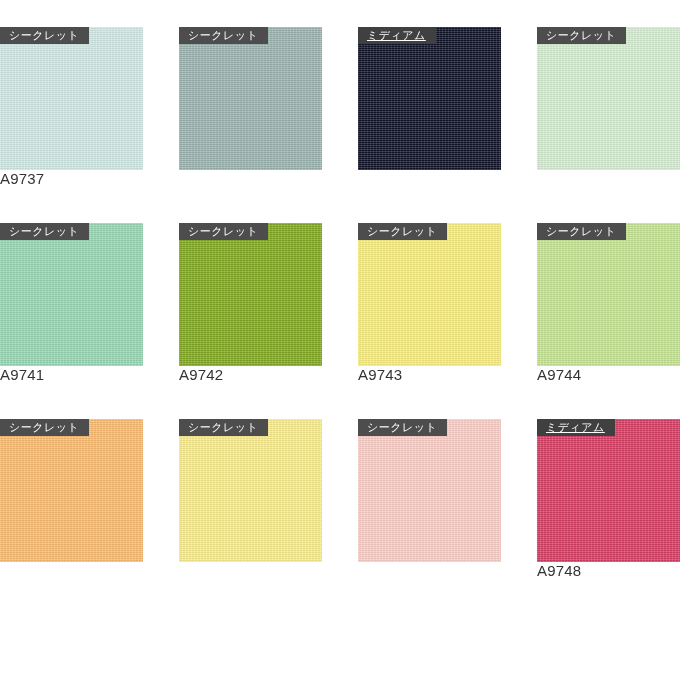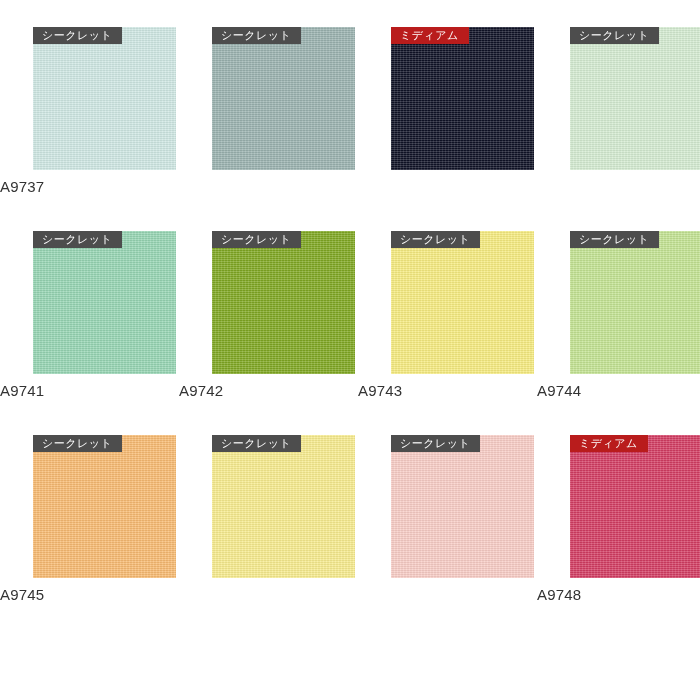--- a/index.html
+++ b/index.html
@@ -27,21 +27,20 @@
   .swatch-cell {
     width: 163px;
   }
 
   .swatch-image {
     position: relative;
     width: 143px;
     height: 143px;
     overflow: hidden;
     background-repeat: repeat;
-    margin-left: 33px;
   }
 
   
   .swatch-image::after {
     content: "";
     position: absolute;
     inset: 0;
     pointer-events: none;
     background-image:
       repeating-linear-gradient(
@@ -69,24 +68,23 @@
     line-height: 17px;
     padding: 0 10px 0 9px;
     font-size: 11px;
     letter-spacing: 0.5px;
     color: #ffffff;
     white-space: nowrap;
     z-index: 2;
     font-family: "DejaVu Sans", "Liberation Sans", sans-serif;
   }
   .badge-secret  { background: #4d4d4d; }
-  .badge-medium  { background: #b91c1c; }
+  .badge-medium  { background: #404040; text-decoration: underline; }
 
   .swatch-code {
-    margin-top: 8px;
     font-size: 15px;
     color: #333333;
     letter-spacing: 0.2px;
     font-family: "Liberation Sans", "DejaVu Sans", sans-serif;
   }
 </style>
 </head>
 <body>
 
 <div id="swatch-grid">
@@ -132,21 +130,20 @@
     <div class="swatch-cell">
       <div class="swatch-image" style="background-color: rgb(196, 228, 147);">
         <span class="swatch-badge badge-secret">シークレット</span>
       </div>
       <div class="swatch-code">A9744</div>
     </div>
     <div class="swatch-cell">
       <div class="swatch-image" style="background-color: rgb(249, 187, 114);">
         <span class="swatch-badge badge-secret">シークレット</span>
       </div>
-      <div class="swatch-code">A9745</div>
     </div>
     <div class="swatch-cell">
       <div class="swatch-image" style="background-color: rgb(248, 236, 142);">
         <span class="swatch-badge badge-secret">シークレット</span>
       </div>
     </div>
     <div class="swatch-cell">
       <div class="swatch-image" style="background-color: rgb(249, 205, 198);">
         <span class="swatch-badge badge-secret">シークレット</span>
       </div>

